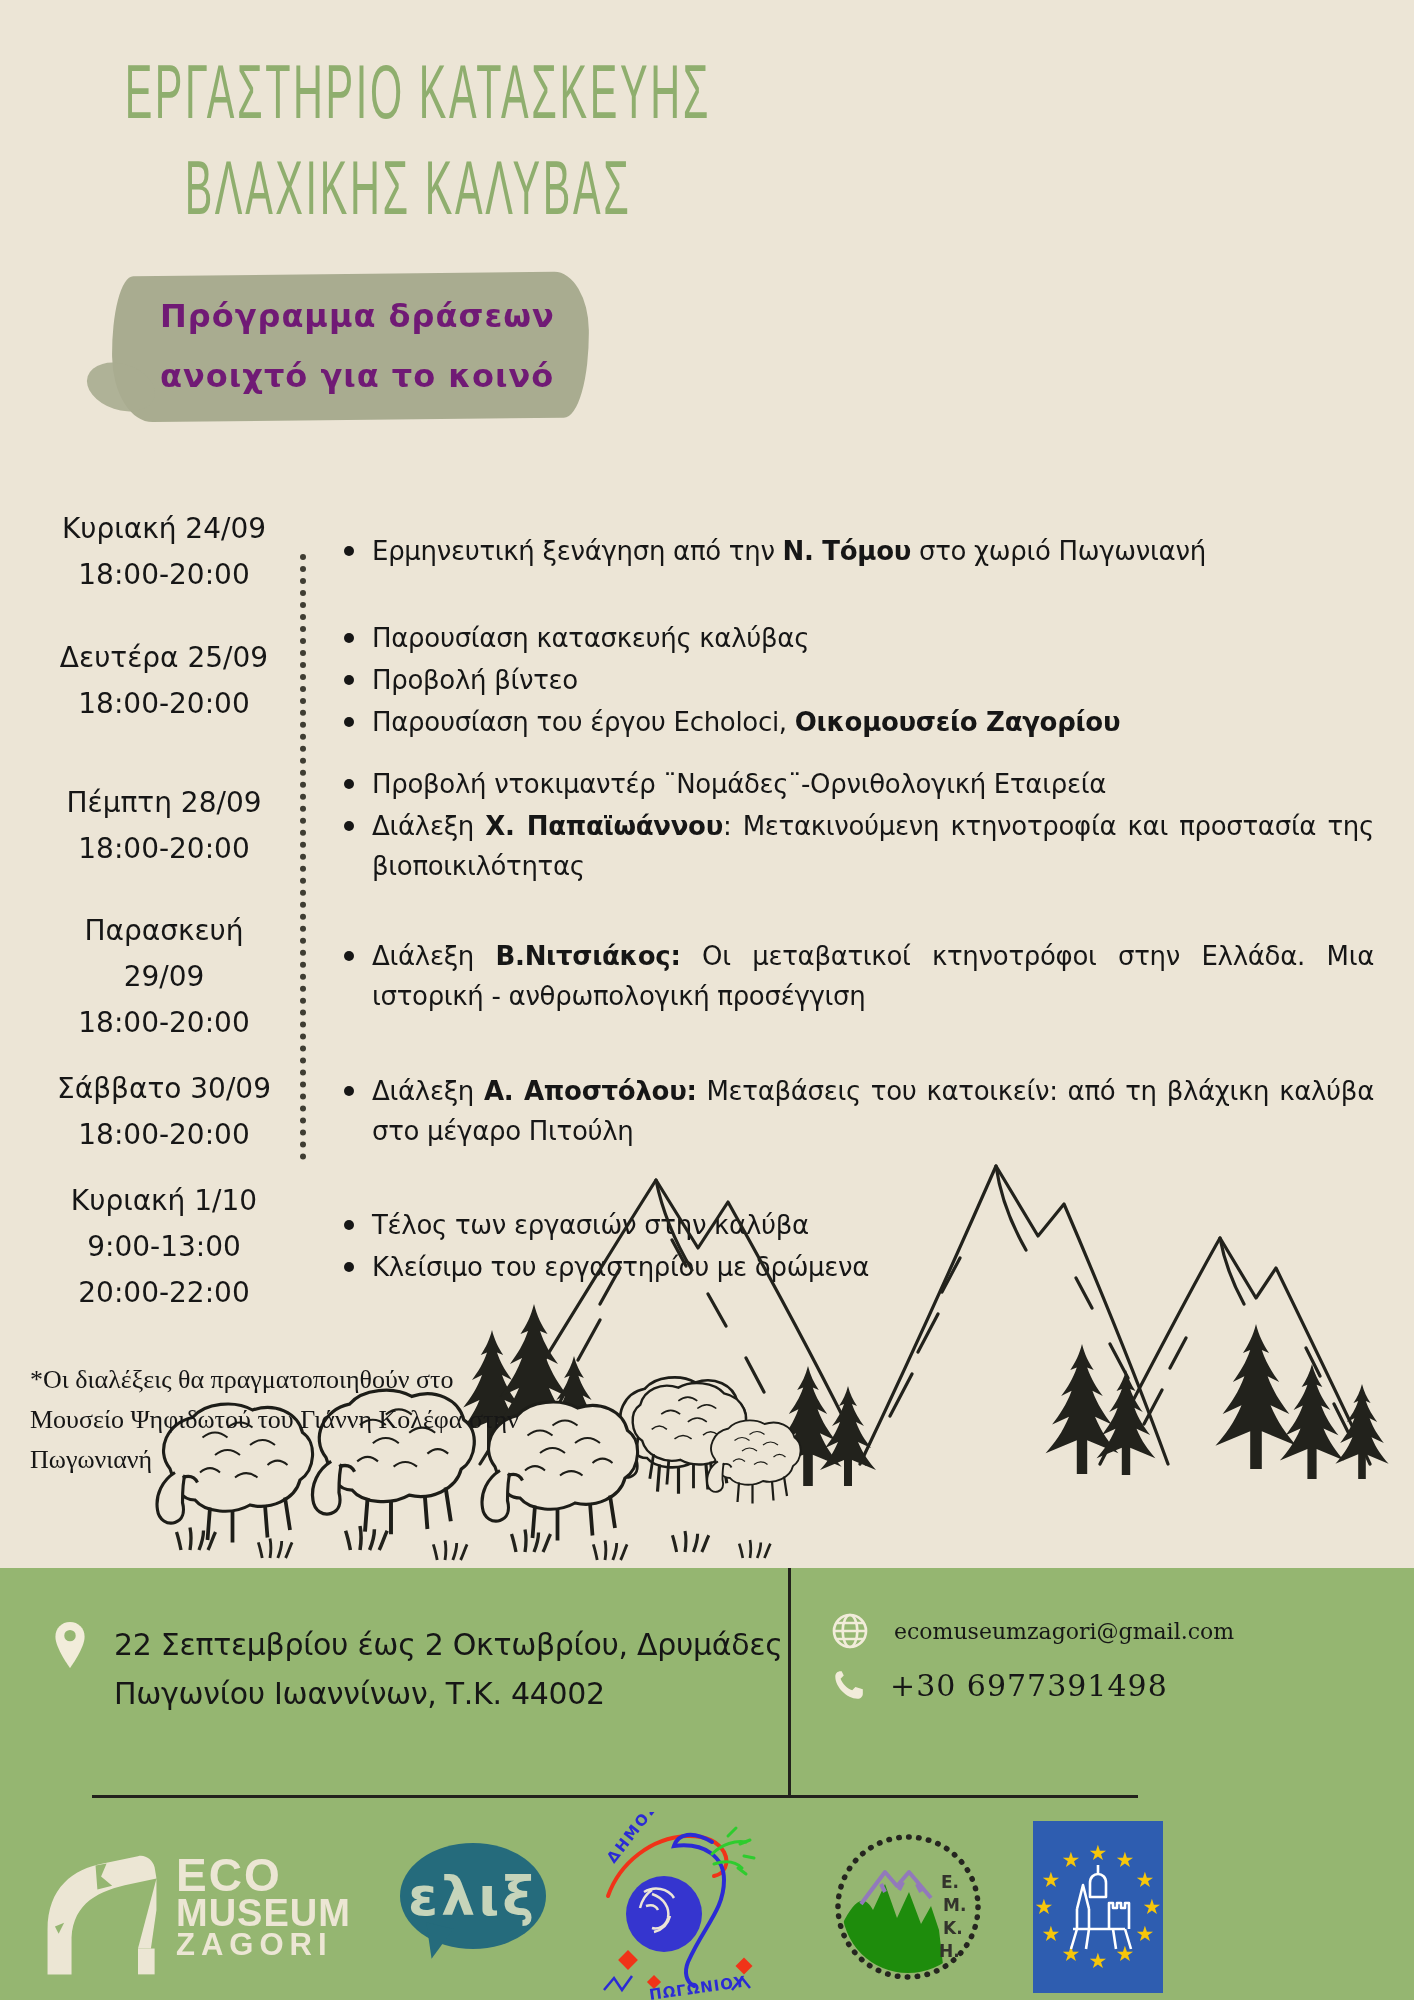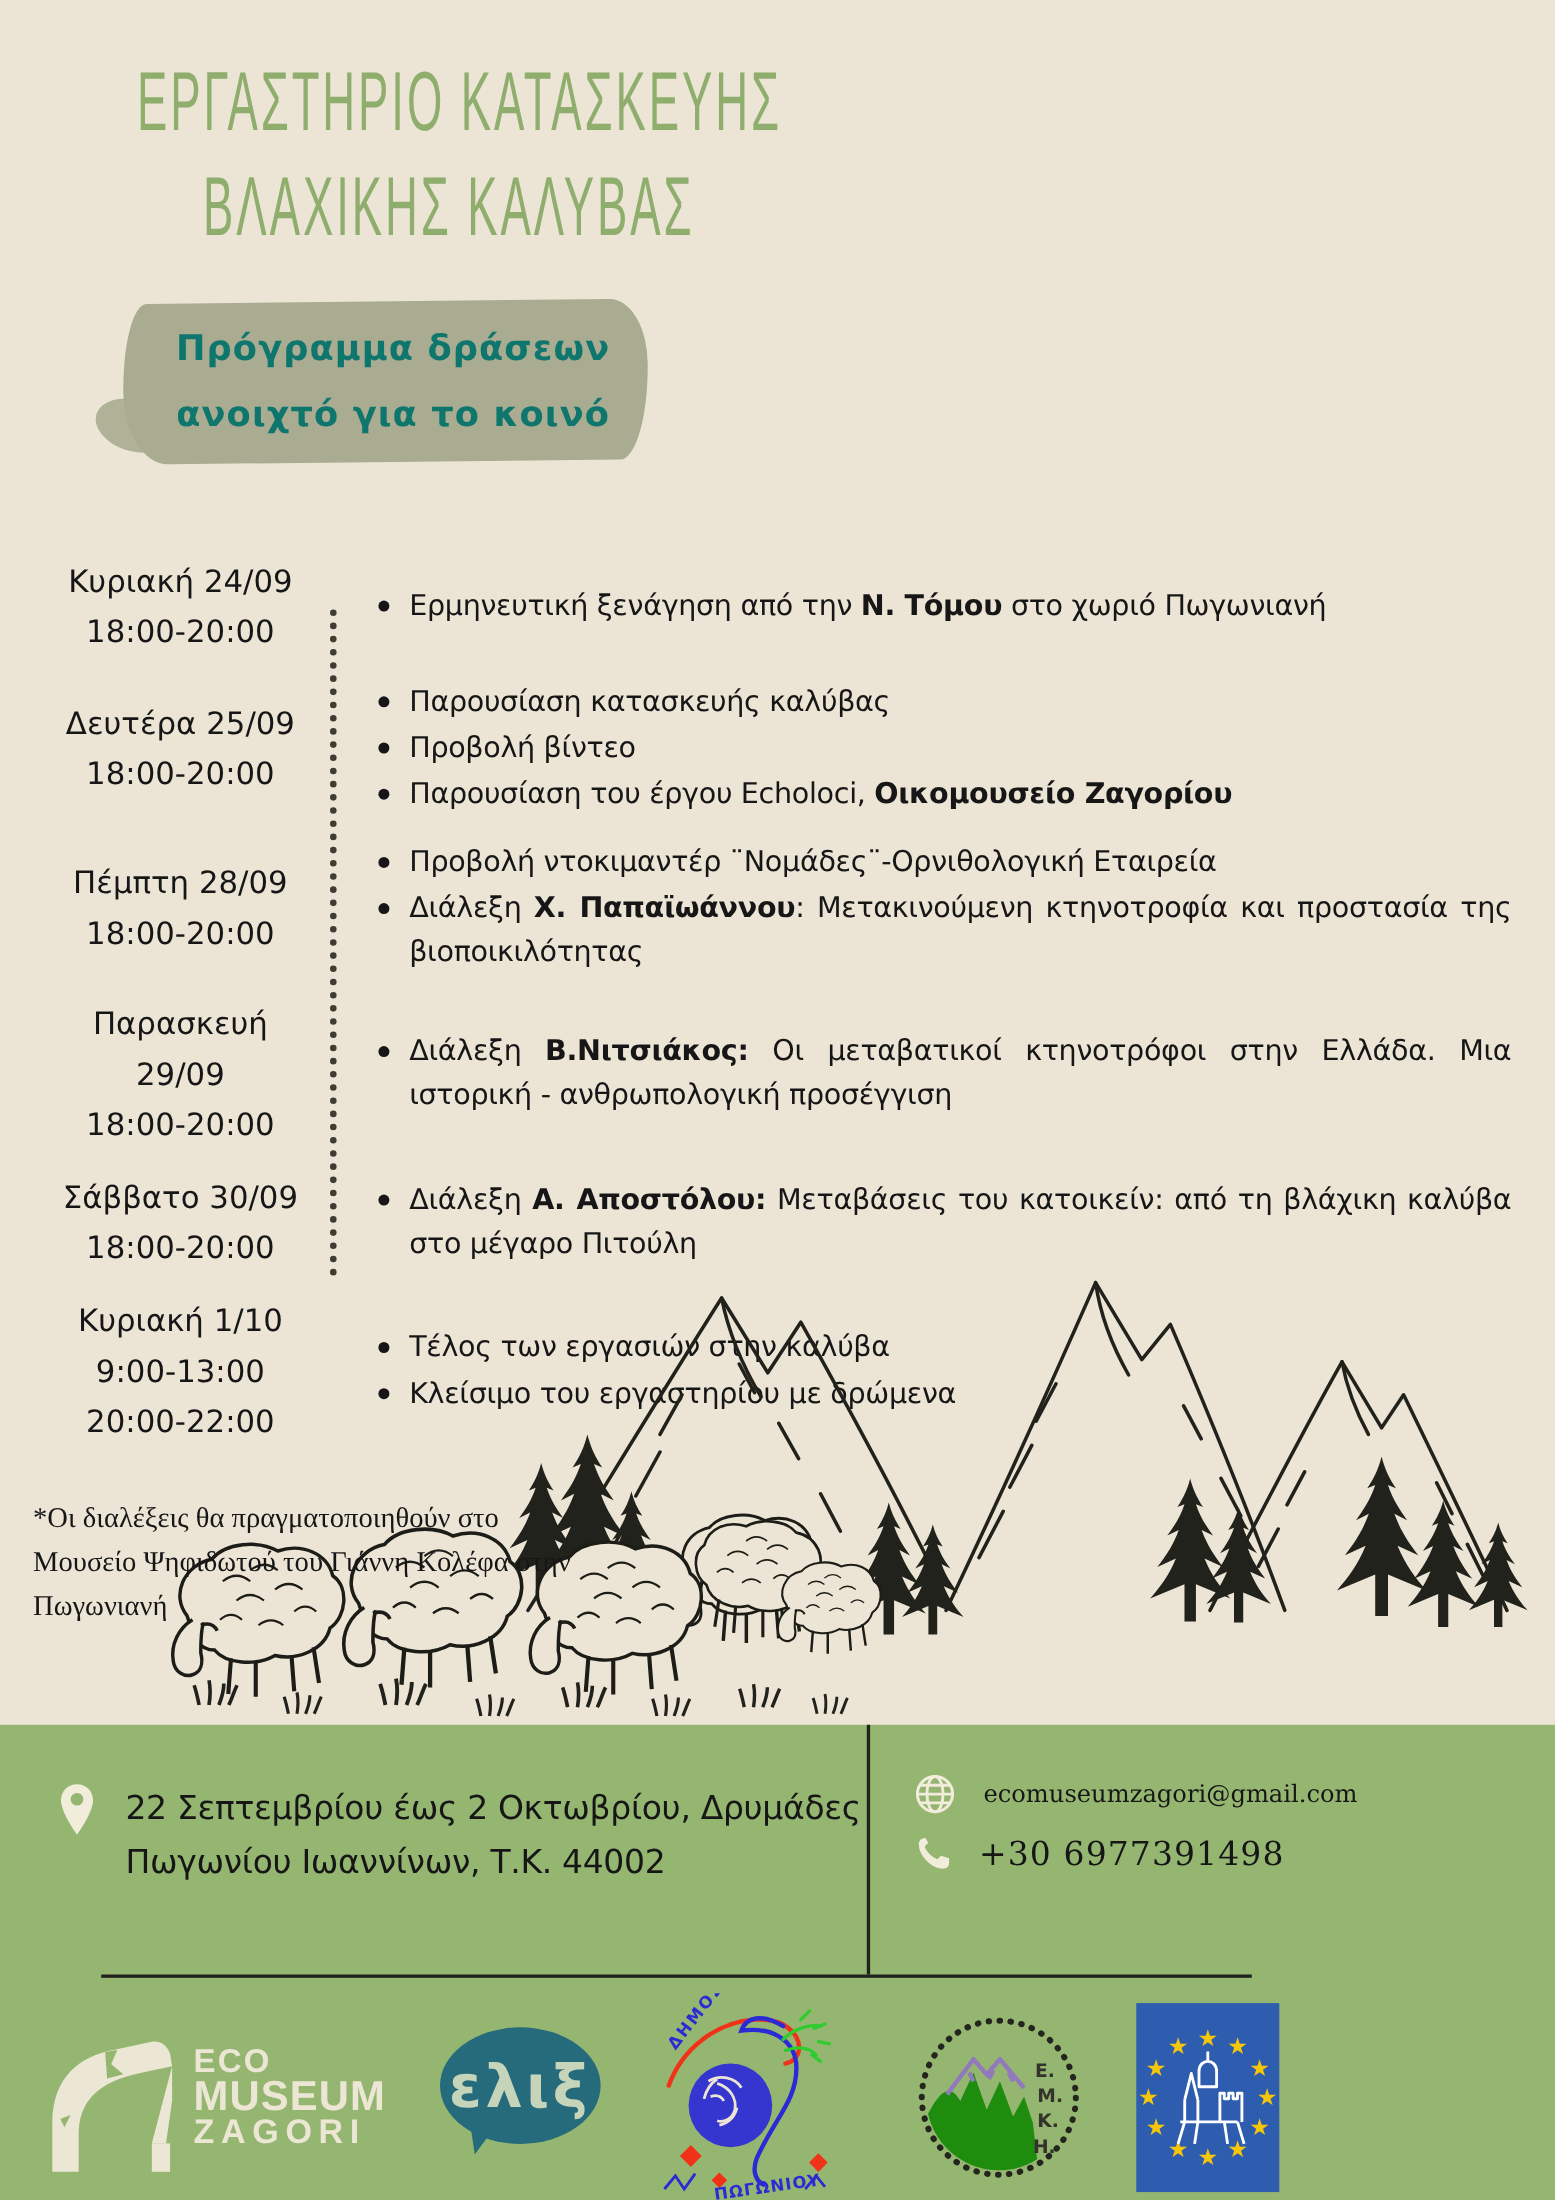--- a/index.html
+++ b/index.html
@@ -17,21 +17,21 @@
     transform:scale(0.88,1.62); transform-origin:center; }
 
   
   .subtitle { position:relative; display:inline-block; margin:38px 0 0 112px;
               padding:12px 34px 14px 48px; }
   .subtitle::before { content:""; position:absolute; inset:0; background:#a9ac90;
     border-radius:22px 34px 26px 40px / 55% 40% 60% 45%; transform:rotate(-0.6deg); }
   .subtitle::after { content:""; position:absolute; left:-26px; bottom:10px; width:70px;
     height:46px; background:#a9ac90; border-radius:50%; transform:rotate(18deg); opacity:.9; }
   .subtitle-line { position:relative; z-index:1; display:block; font-weight:bold;
-    font-size:32px; line-height:60px; letter-spacing:1px; color:#0f766e;text-align:center; }
+    font-size:32px; line-height:60px; letter-spacing:1px; color:#701a75; }
 
   
   .schedule { position:relative; margin:86px 40px 0 40px; }
   .dotted-divider { position:absolute; left:260px; top:48px; height:606px;
     border-left:6px dotted #3f3d33; }
   .group { display:grid; grid-template-columns:248px 1fr; column-gap:52px;
     align-items:center; margin-bottom:20px; }
   .date-cell { text-align:center; font-size:28px; line-height:46px; font-weight:500; }
   .items { list-style:none; }
   .items li { position:relative; padding-left:32px; font-size:26px; line-height:40px;
@@ -61,21 +61,21 @@
   .contact-row { display:flex; align-items:center; gap:24px; height:54px; }
   .email-text { font-family:"DejaVu Serif", serif; font-size:22px; }
   .phone-text { font-family:"DejaVu Serif", serif; font-size:30px; letter-spacing:1px; }
 
   
   .logos { position:absolute; left:42px; top:246px; width:1122px; height:186px;
     display:flex; justify-content:space-between; align-items:center; }
   .ecologo { display:flex; align-items:center; gap:14px; }
   .ecologo-text { color:#ece6d4; font-family:"Liberation Sans", sans-serif;
     font-weight:bold; line-height:0.92; }
-  .ecologo-text .l1 { font-size:30px; letter-spacing:2px; }
+  .ecologo-text .l1 { font-size:46px; letter-spacing:2px; }
   .ecologo-text .l2 { font-size:38px; letter-spacing:1px; }
   .ecologo-text .l3 { font-size:31px; letter-spacing:6px; }
   .elix { position:relative; width:146px; height:140px; }
   .elix-bubble { position:absolute; top:6px; left:0; width:146px; height:106px;
     background:#256b7c; border-radius:50%; display:flex; align-items:center;
     justify-content:center; }
   .elix-bubble::after { content:""; position:absolute; left:20px; bottom:-24px;
     width:0; height:0; border:14px solid transparent; border-top:34px solid #256b7c;
     transform:rotate(14deg); }
   .elix-label { font-size:54px; font-weight:bold; color:#c6d4ba; letter-spacing:3px; }

